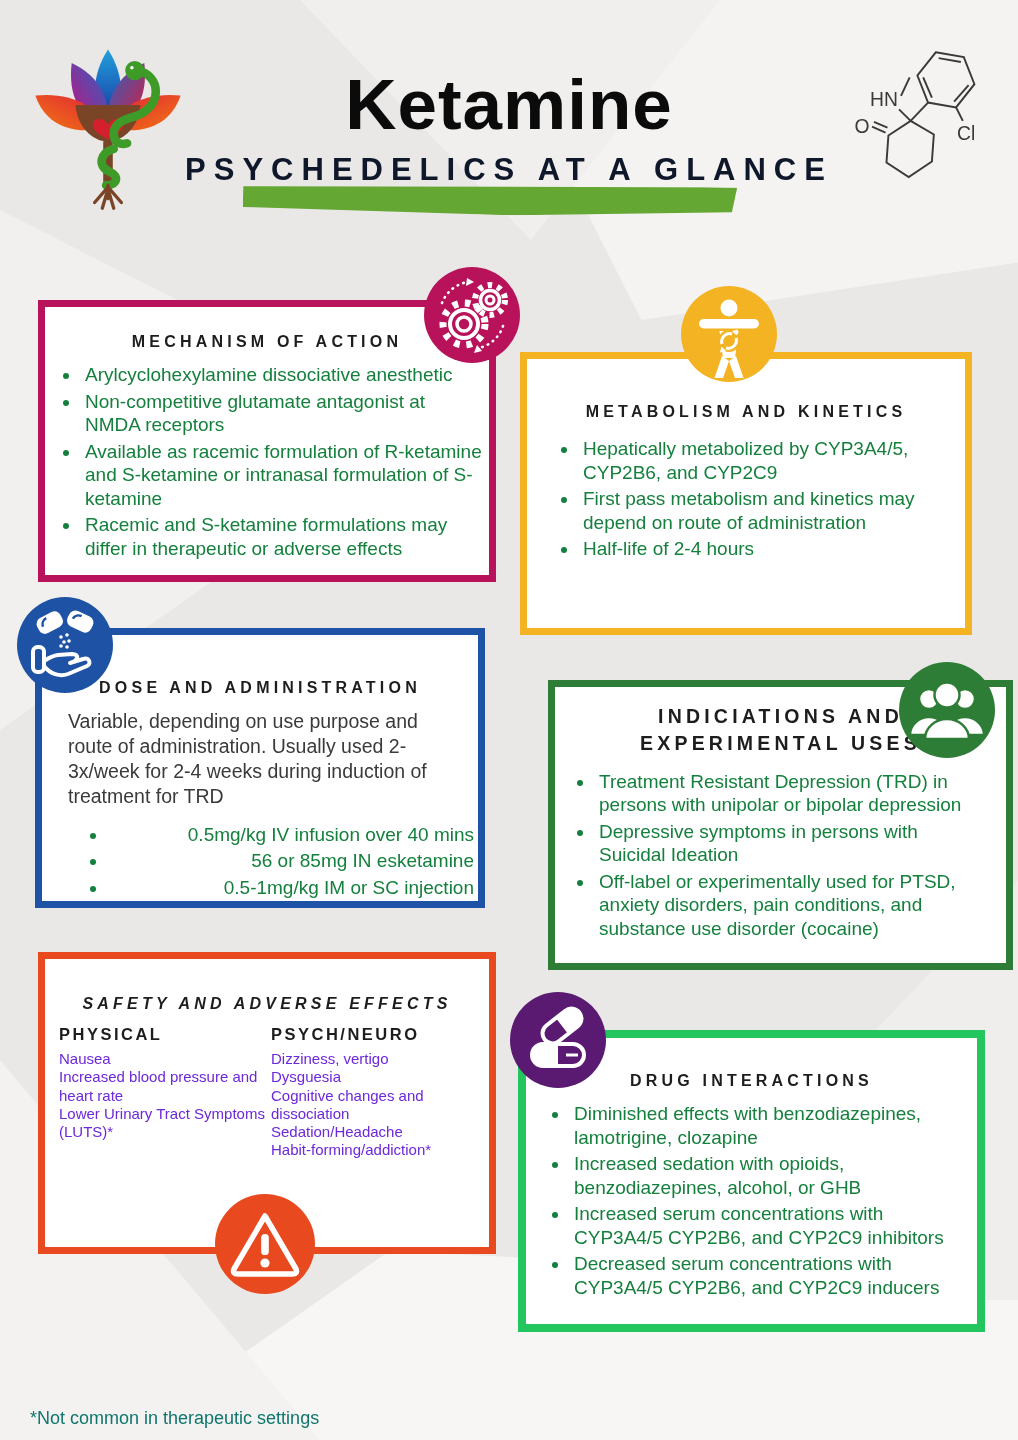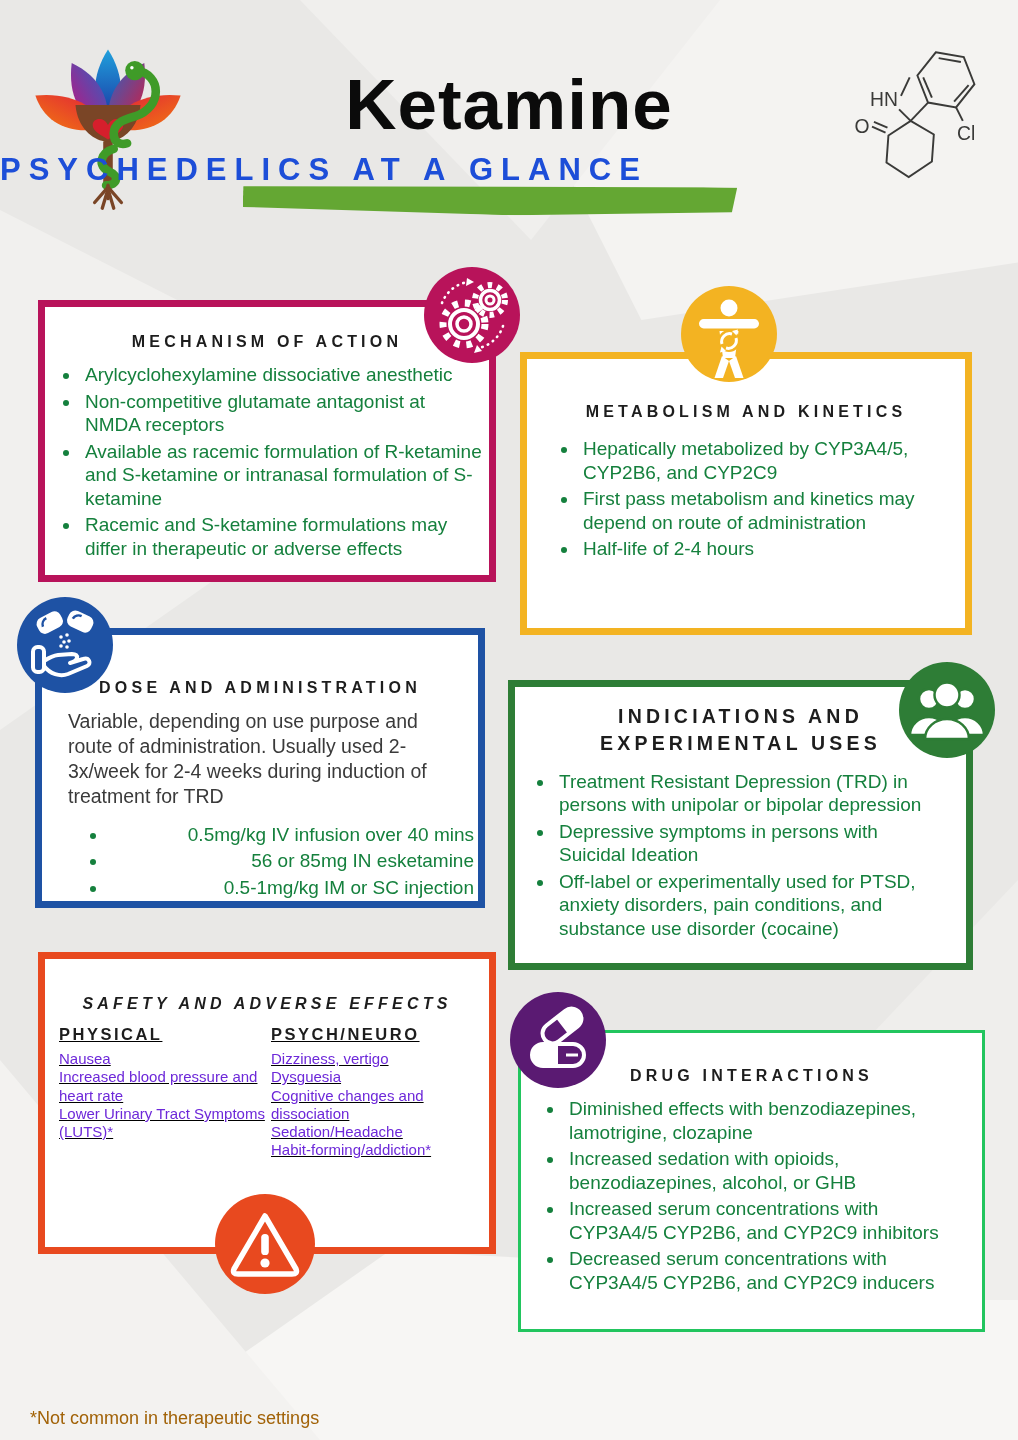--- a/index.html
+++ b/index.html
@@ -13,72 +13,72 @@
   #bg1 { left:480px; top:0; width:538px; height:320px; background:#f4f3f1; clip-path:polygon(0 0,100% 0,100% 82%,30% 100%); }
   #bg2 { left:0; top:210px; width:430px; height:520px; background:#f1f0ee; clip-path:polygon(0 0,100% 42%,0 100%); }
   #bg3 { left:120px; top:1230px; width:898px; height:210px; background:#f7f6f4; clip-path:polygon(0 100%,30% 10%,100% 25%,100% 100%); }
   #bg4 { left:620px; top:880px; width:398px; height:420px; background:#efeeec; clip-path:polygon(100% 0,100% 100%,0 100%); }
   #bg5 { left:0; top:1060px; width:320px; height:380px; background:#f3f2f0; clip-path:polygon(0 0,100% 100%,0 100%); }
   #bg6 { left:300px; top:0; width:420px; height:240px; background:#f0efed; clip-path:polygon(0 0,100% 0,55% 100%); }
 
   
   .main-title { position:absolute; top:64px; left:0; width:100%; text-align:center;
     font-size:71px; font-weight:800; color:#0b0b0b; letter-spacing:1px; z-index:2; }
-  .subtitle { position:absolute; top:152px; left:0; width:100%; text-align:left;
-    font-size:31px; font-weight:700; letter-spacing:8px; color:#1d4ed8; z-index:2; }
+  .subtitle { position:absolute; top:152px; left:0; width:100%; text-align:center;
+    font-size:31px; font-weight:700; letter-spacing:8px; color:#0f172a; z-index:2; }
   .subtitle-highlight { position:absolute; left:243px; top:184px; width:494px; height:31px;
     background:#64a733; transform:rotate(0.8deg); z-index:1;
     clip-path:polygon(0 18%,100% 0,99% 80%,55% 100%,0 85%); }
   .logo { position:absolute; left:22px; top:36px; width:172px; height:182px; z-index:2; }
   .molecule { position:absolute; left:843px; top:32px; width:172px; height:174px; z-index:2; }
 
   
   .card { position:absolute; background:#ffffff; z-index:2; box-sizing:border-box; }
   #card-mechanism   { left:38px;  top:300px;  width:458px; height:282px; border:7px solid #b8135a; }
   #card-metabolism  { left:520px; top:352px;  width:452px; height:283px; border:7px solid #f3b322; }
   #card-dose        { left:35px;  top:628px;  width:450px; height:280px; border:7px solid #1e52a4; }
-  #card-indications { left:508px; top:680px;  width:465px; height:290px; border:7px solid #2e7d36; }
+  #card-indications { left:548px; top:680px;  width:465px; height:290px; border:7px solid #2e7d36; }
   #card-safety      { left:38px;  top:952px;  width:458px; height:302px; border:7px solid #e8491f; }
-  #card-drug        { left:518px; top:1030px; width:467px; height:302px; border:3px solid #22c55e; }
+  #card-drug        { left:518px; top:1030px; width:467px; height:302px; border:8px solid #22c55e; }
 
   .card-title { font-size:16px; font-weight:700; letter-spacing:4.2px; color:#1d1d1d;
     text-align:center; margin:0; }
   #card-mechanism  .card-title { margin-top:26px; }
   #card-metabolism .card-title { margin-top:44px; }
   #card-dose       .card-title { margin-top:44px; }
   #card-indications .card-title { margin-top:16px; line-height:1.4; font-size:19.5px; }
   #card-safety     .card-title { margin-top:36px;font-style:italic; }
   #card-drug       .card-title { margin-top:34px; }
 
   ul.bullets { list-style:disc outside; color:#15803d; font-size:19px; line-height:1.24;
     margin:12px 0 0 0; padding:0 10px 0 40px; }
   ul.bullets li { margin-bottom:3px; padding-left:4px; }
   #card-mechanism  ul.bullets { padding-left:36px; padding-right:4px; margin-top:12px; }
   #card-metabolism ul.bullets { padding-left:52px; padding-right:50px; margin-top:16px; }
   #card-indications ul.bullets { padding-left:40px; padding-right:26px; margin-top:12px; }
   #card-drug       ul.bullets { padding-left:44px; padding-right:12px; margin-top:12px; }
   #card-dose       ul.bullets { padding-left:66px; padding-right:4px; margin-top:14px;text-align:right; }
   .intro-text { font-size:19.5px; color:#3a3a3a; line-height:1.28; margin:12px 16px 0 26px; }
 
-  .safety-cols { display:flex; padding:12px 8px 0 14px;text-decoration:underline; }
+  .safety-cols { display:flex; padding:12px 8px 0 14px; }
   .safety-col-left  { width:212px; }
   .safety-col-right { flex:1; }
   .safety-col h3 { margin:0 0 6px 0; font-size:16.5px; font-weight:700; letter-spacing:2.5px; color:#1d1d1d; }
   .safety-col .sitem { font-size:15px; line-height:1.22; color:#6d28d9; }
 
   
   .icon-circle { position:absolute; z-index:3; }
   #icon-mechanism   { left:424px; top:267px;  width:96px;  height:96px; }
   #icon-metabolism  { left:681px; top:286px;  width:96px;  height:96px; }
   #icon-dose        { left:17px;  top:597px;  width:96px;  height:96px; }
   #icon-indications { left:899px; top:662px;  width:96px;  height:96px; }
   #icon-warning     { left:215px; top:1194px; width:100px; height:100px; }
   #icon-drug        { left:510px; top:992px;  width:96px;  height:96px; }
 
-  .footnote { position:absolute; left:30px; top:1408px; font-size:18px; color:#a16207; z-index:2; }
+  .footnote { position:absolute; left:30px; top:1408px; font-size:18px; color:#0f766e; z-index:2; }
 
   .mol-line { stroke:#3a3a38; stroke-width:2; fill:none; }
   .mol-label { font-size:20px; fill:#3a3a38; font-family:"Liberation Sans",sans-serif; }
 </style>
 </head>
 <body>
 
 <div>
 
   <div class="bg-shape" id="bg1"></div>

